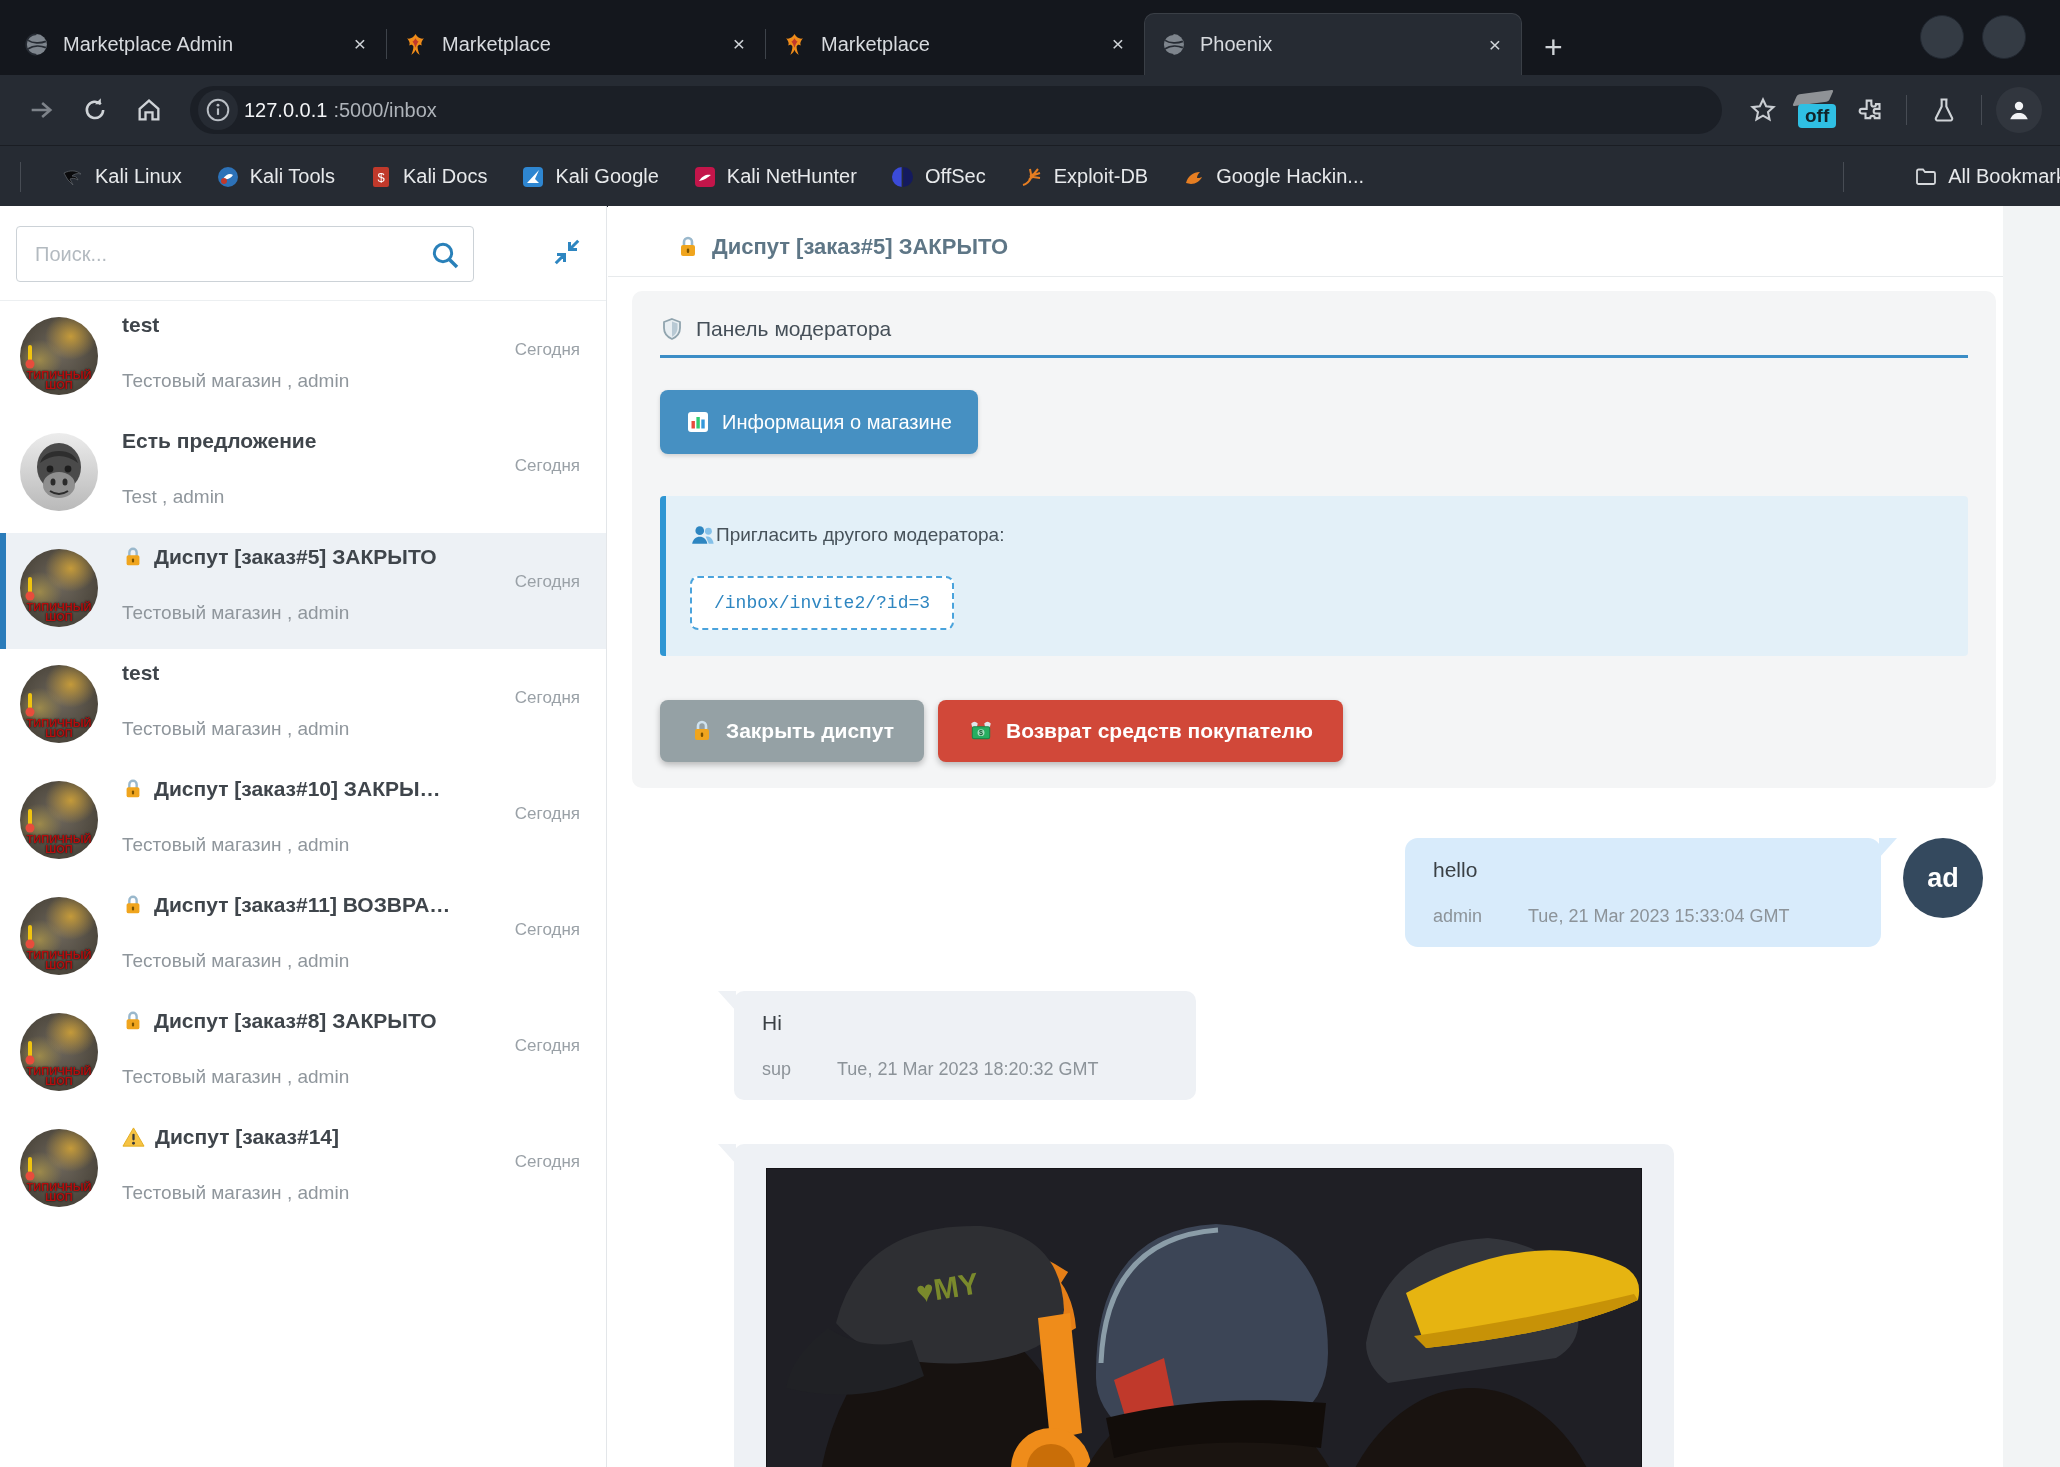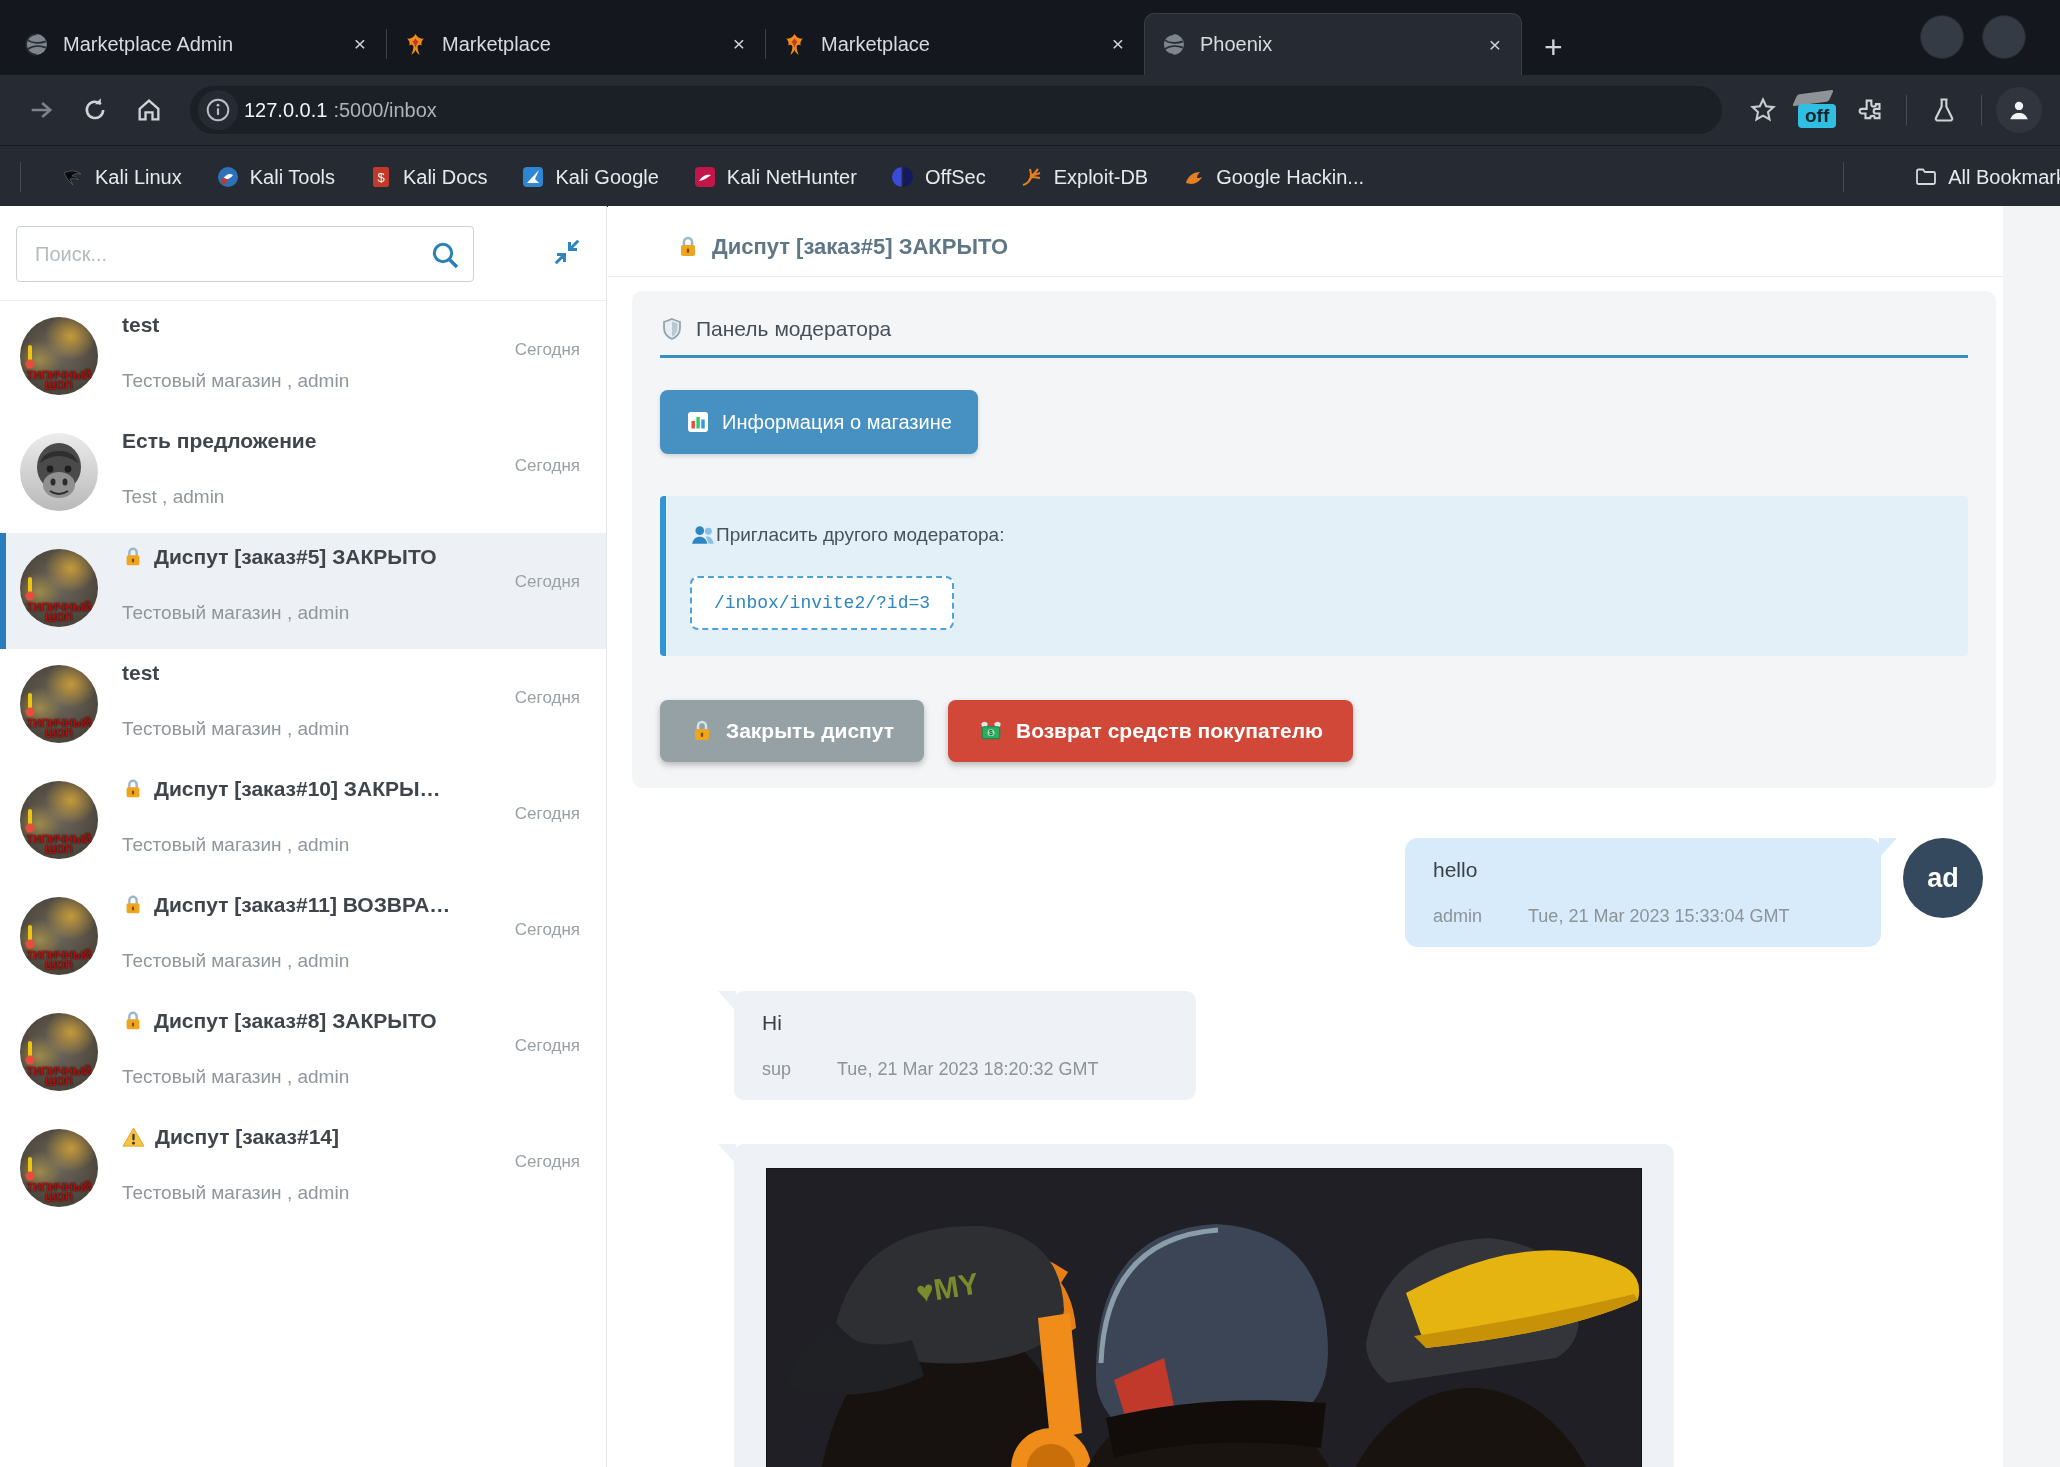--- a/index.html
+++ b/index.html
@@ -30,21 +30,21 @@
   .adblock{width:44px;height:44px;position:relative;flex:none;}
   .adblock .wing{position:absolute;left:2px;top:4px;width:34px;height:12px;background:#8f9296;
                  transform:skewX(-30deg) rotate(-8deg);border-radius:2px;}
   .adblock .badge{position:absolute;left:4px;top:16px;background:#2fbfe3;color:#10232a;
                   font-weight:bold;font-size:19px;padding:1px 7px;border-radius:4px;}
   .profile-circle{width:46px;height:46px;border-radius:50%;background:#31363e;display:flex;
                   align-items:center;justify-content:center;flex:none;}
   .bookmarks{position:absolute;top:145px;left:0;right:0;height:61px;background:#262b33;
              border-top:1px solid #1a1d23;display:flex;align-items:center;gap:34px;
              padding:0 14px;color:#e7e9eb;font-size:20px;}
-  .bm{display:flex;align-items:flex-end;gap:10px;white-space:nowrap;}
+  .bm{display:flex;align-items:center;gap:10px;white-space:nowrap;}
   .bm-spacer{flex:1;}
   .bm-all{transform:translateX(30px);}
   
   .sidebar{position:absolute;top:206px;left:0;width:607px;bottom:0;background:#fff;
            border-right:1px solid #e3e6e9;box-sizing:border-box;}
   .search-row{display:flex;align-items:center;padding:20px 24px 18px 16px;border-bottom:1px solid #eceff1;}
   .search-box{position:relative;width:458px;height:56px;border:1px solid #ccd2d7;border-radius:4px;box-sizing:border-box;}
   .search-box input{width:100%;height:100%;border:none;outline:none;background:transparent;
                     padding:0 58px 0 18px;font-size:20px;color:#4a5056;box-sizing:border-box;
                     font-family:"Liberation Sans",sans-serif;}
@@ -79,21 +79,21 @@
   .panel-title{display:flex;gap:12px;align-items:center;font-size:21px;color:#454f58;
                padding-bottom:14px;border-bottom:3px solid #3b8dc6;}
   .btn{display:inline-flex;align-items:center;gap:12px;border:none;border-radius:8px;color:#fff;cursor:pointer;
        font-family:"Liberation Sans",sans-serif;}
   .btn-shop{margin-top:32px;background:#4690c2;font-size:20px;padding:20px 26px;box-shadow:0 2px 4px rgba(0,0,0,.15);align-items:center;}
   .invite{margin-top:42px;background:#e3f0f8;border-left:6px solid #2f96d3;border-radius:4px;padding:26px 24px;}
   .invite-label{display:flex;align-items:center;font-size:19px;color:#47525a;}
   .invite-link{display:inline-block;margin-top:28px;background:#fff;border:2px dashed #4aa3dc;border-radius:8px;
                padding:15px 22px;font-family:"Liberation Mono",monospace;font-size:18px;color:#2e86c1;
                text-decoration:none;}
-  .actions{margin-top:44px;display:flex;gap:24px;}
+  .actions{margin-top:44px;display:flex;gap:14px;}
   .btn-close{background:#95a1a5;font-size:21px;font-weight:bold;padding:18px 30px;box-shadow:0 3px 6px rgba(0,0,0,.25);}
   .btn-refund{background:#d14839;font-size:21px;font-weight:bold;padding:18px 30px;box-shadow:0 3px 6px rgba(0,0,0,.25);}
   .msg-row{display:flex;align-items:flex-start;}
   .msg-right{justify-content:flex-end;margin:50px 77px 0 0;}
   .msg-left{margin:44px 0 0 126px;}
   .bubble{position:relative;border-radius:10px;padding:20px 28px;box-sizing:border-box;}
   .bubble-right{background:#d8ebfb;width:476px;border-radius:13px;}
   .bubble-right::after{content:"";position:absolute;top:0;right:-16px;
                        border-top:20px solid #d8ebfb;border-right:18px solid transparent;}
   .bubble-left{background:#eef1f5;width:462px;}

